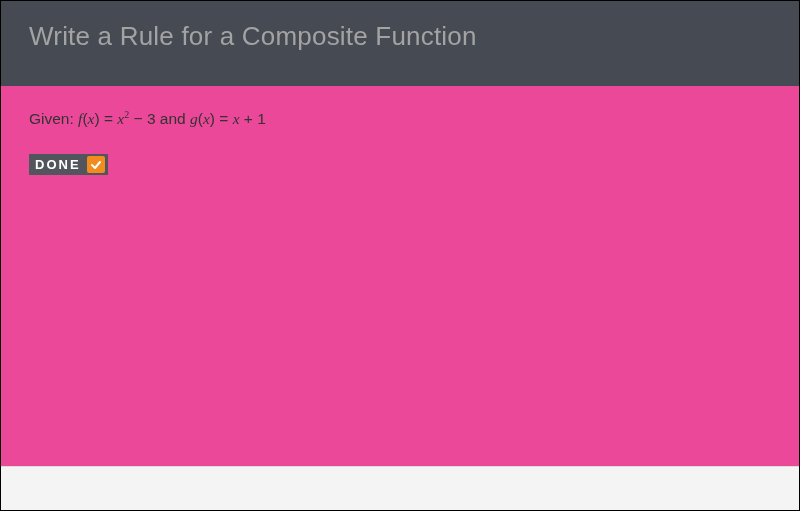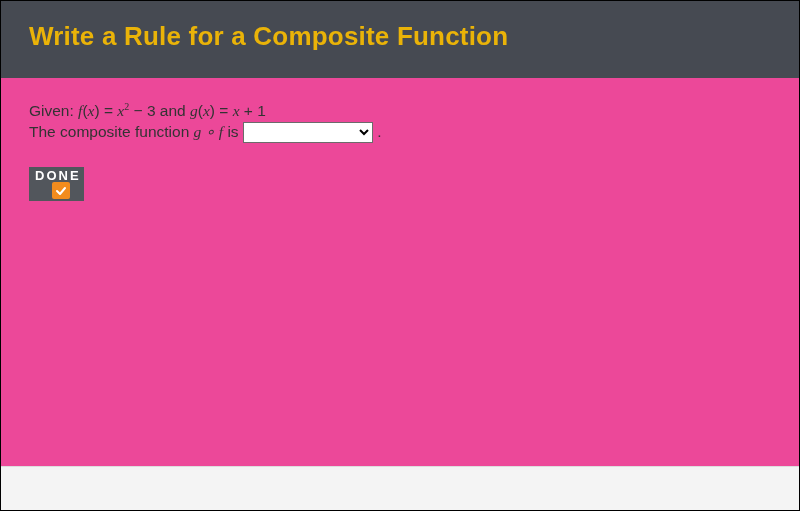--- a/index.html
+++ b/index.html
@@ -14,24 +14,24 @@
     border: 1px solid #000;
     display: flex;
     flex-direction: column;
     background: #ffffff;
   }
   .header {
     background: #464a52;
     padding: 20px 0 26px 0;
   }
   .header h1 {
-    margin: 0 0 0 28px;
-    color: #eab308;
+    margin: 0 0 8px 28px;
+    color: #a3a3a3;
     font-size: 26px;
-    font-weight: bold;
+    font-weight: normal;
     letter-spacing: 0.2px;
   }
   .content {
     flex: 1;
     padding: 22px 28px 10px 28px;
     font-size: 15.5px;
     color: #333333;
     line-height: 1.35;
     background: #ec4899;
   }
@@ -51,21 +51,20 @@
     align-items: center;
     background: #52565c;
     color: #ffffff;
     font-weight: bold;
     font-size: 13px;
     letter-spacing: 2px;
     padding: 2px 3px 2px 6px;
     border: none;
     cursor: pointer;
     line-height: 1;
-    flex-direction: column;
   }
   .check-badge {
     display: inline-flex;
     align-items: center;
     justify-content: center;
     width: 18px; height: 17px;
     background: #f28c1e;
     margin-left: 6px;
     border-radius: 2px;
   }
@@ -92,29 +91,20 @@
       <span>Given: </span>
       <span class="nowrap">
         <span class="math-i">f</span><span>(</span><span class="math-i">x</span><span>)</span><span> = </span><span class="math-i">x</span><span class="sup">2</span><span> − 3</span>
       </span>
       <span> and </span>
       <span class="nowrap">
         <span class="math-i">g</span><span>(</span><span class="math-i">x</span><span>)</span><span> = </span><span class="math-i">x</span><span> + 1</span>
       </span>
     </div>
 
-    <div>
-      <span>The composite function </span>
-      <span class="nowrap">
-        <span class="math-i">g</span><span class="math-i"> ∘ </span><span class="math-i">f</span>
-      </span>
-      <span> is </span>
-      <select class="answer-select" value=""></select>
-      <span>.</span>
-    </div>
 
     <div class="done-row">
       <button class="done-btn">
         <span>DONE</span>
         <span class="check-badge">
           <svg width="12" height="12" viewBox="0 0 12 12">
             <path d="M2 6 L5 9 L10 3" stroke="#ffffff" stroke-width="2" fill="none" stroke-linecap="round" stroke-linejoin="round"></path>
           </svg>
         </span>
       </button>

